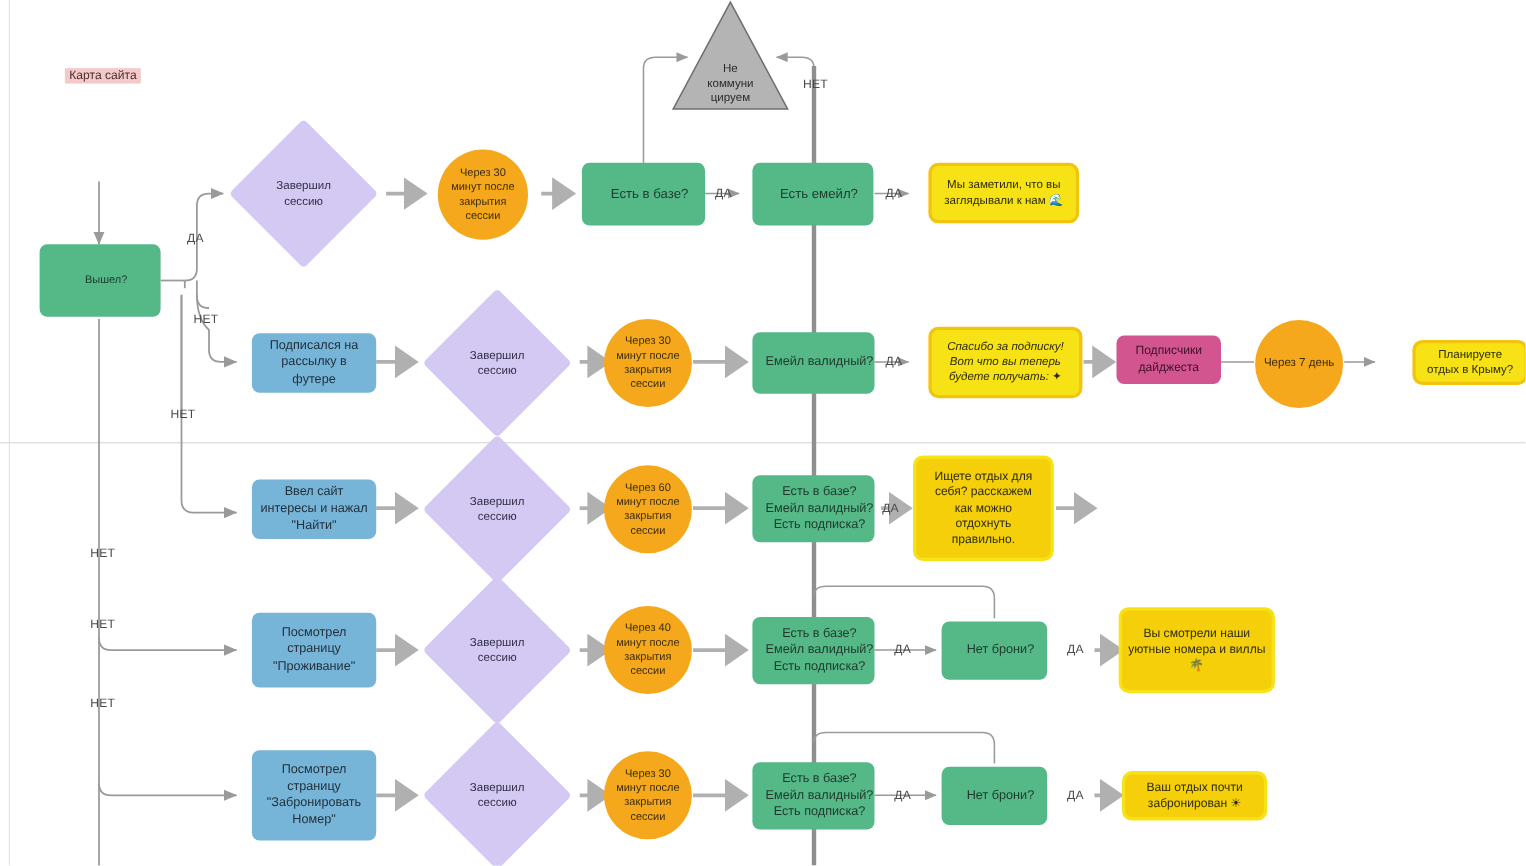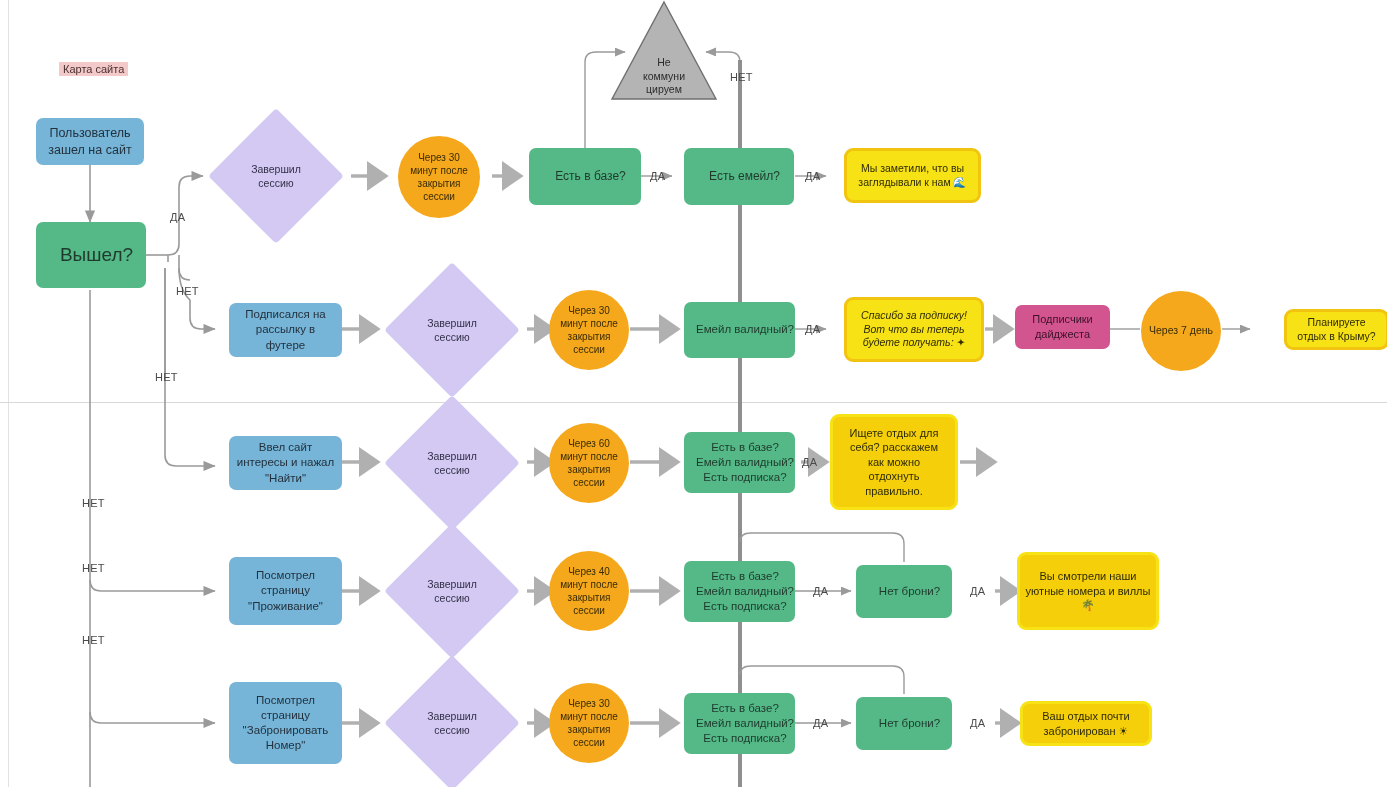--- a/index.html
+++ b/index.html
@@ -187,24 +187,22 @@
       <path d="M995,723 L1019,723" marker-end="url(#ahFat)"></path>
     </g>
     <g fill="none" stroke="#9a9a9a" stroke-width="1.4">
       <path d="M795,723 L851,723" marker-end="url(#ah)"></path>
       <path d="M740,675 Q740,666 751,666 L893,666 Q904,666 904,677 L904,694"></path>
     </g>
   </svg>
 
   <div class="tag" style="left:59px; top:62px; font-size:11px;">Карта сайта</div>
 
-  <div class="node rect blue" style="left:36px; top:118px; width:108px; height:47px; font-size:12.5px;">Пользователь
-зашел на сайт</div>
-
-  <div class="node rect green" style="left:36px; top:222px; width:110px; height:66px; font-size:19px;">Вышел?</div>
+
+  <div class="node rect green" style="left:36px; top:222px; width:110px; height:66px; font-size:10px;">Вышел?</div>
 
   <div class="tri-wrap" style="left:610px; top:0px; width:108px; height:101px;">
     <svg viewBox="0 0 108 101">
       <polygon points="54,2 106,99 2,99" fill="#b4b4b4" stroke="#6f6f6f" stroke-width="1.4"></polygon>
     </svg>
     <div class="tlabel gray" style="font-size:10.5px; bottom:4px;">Не
 коммуни
 цируем</div>
   </div>
 

